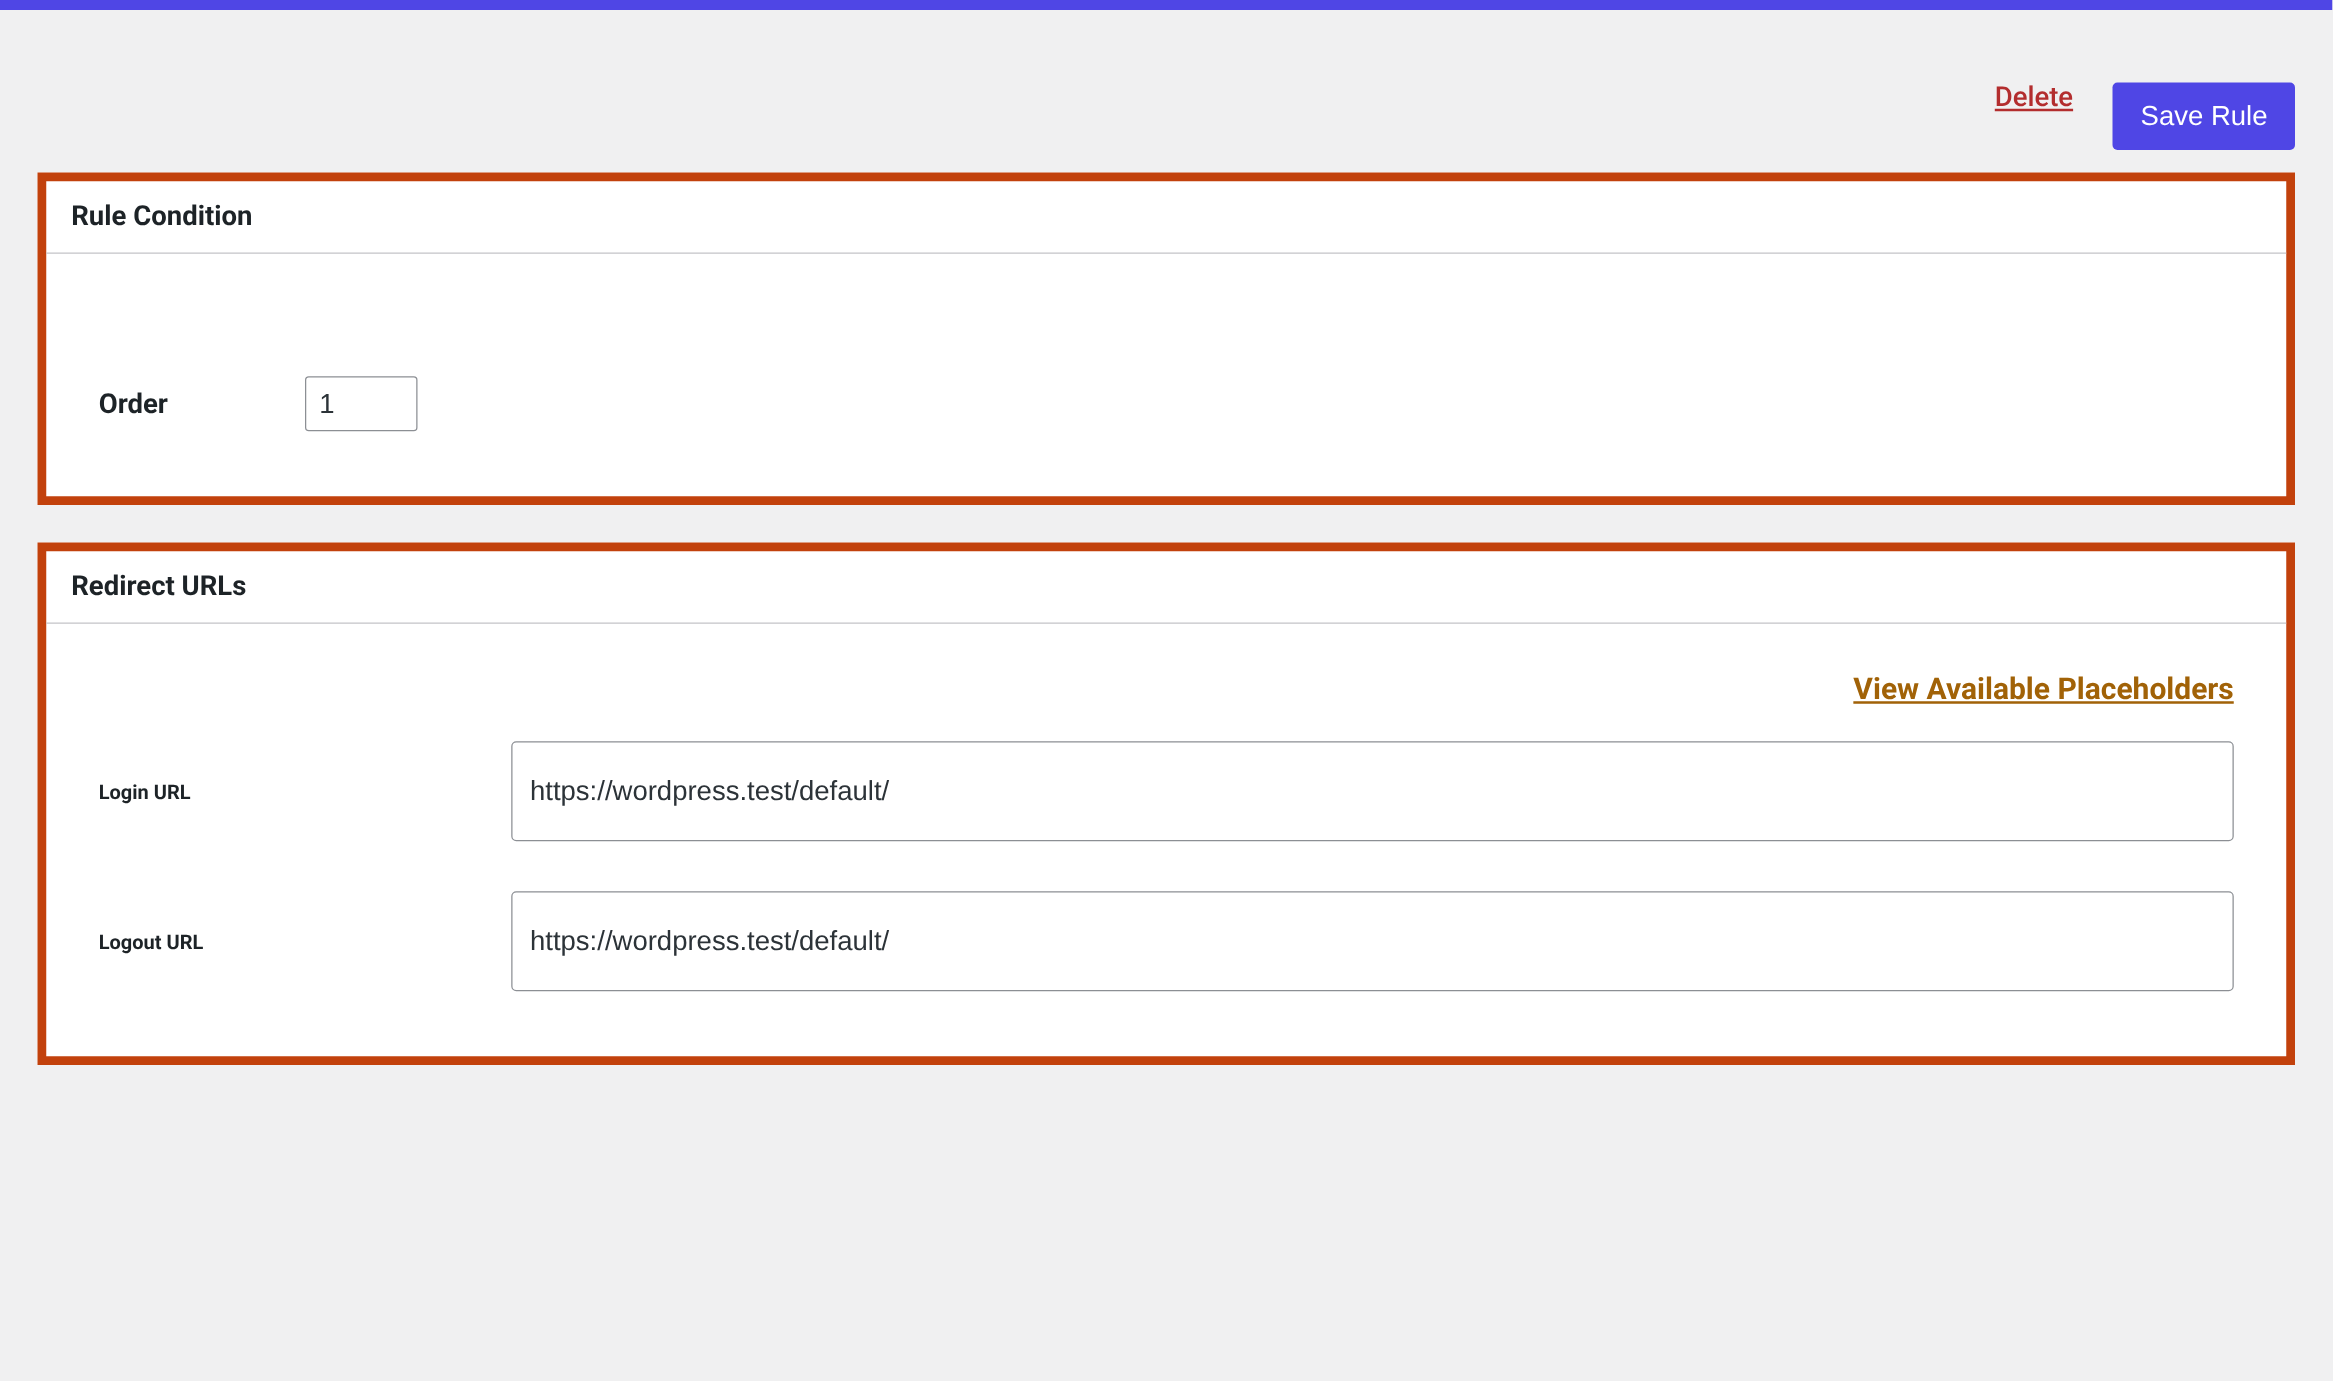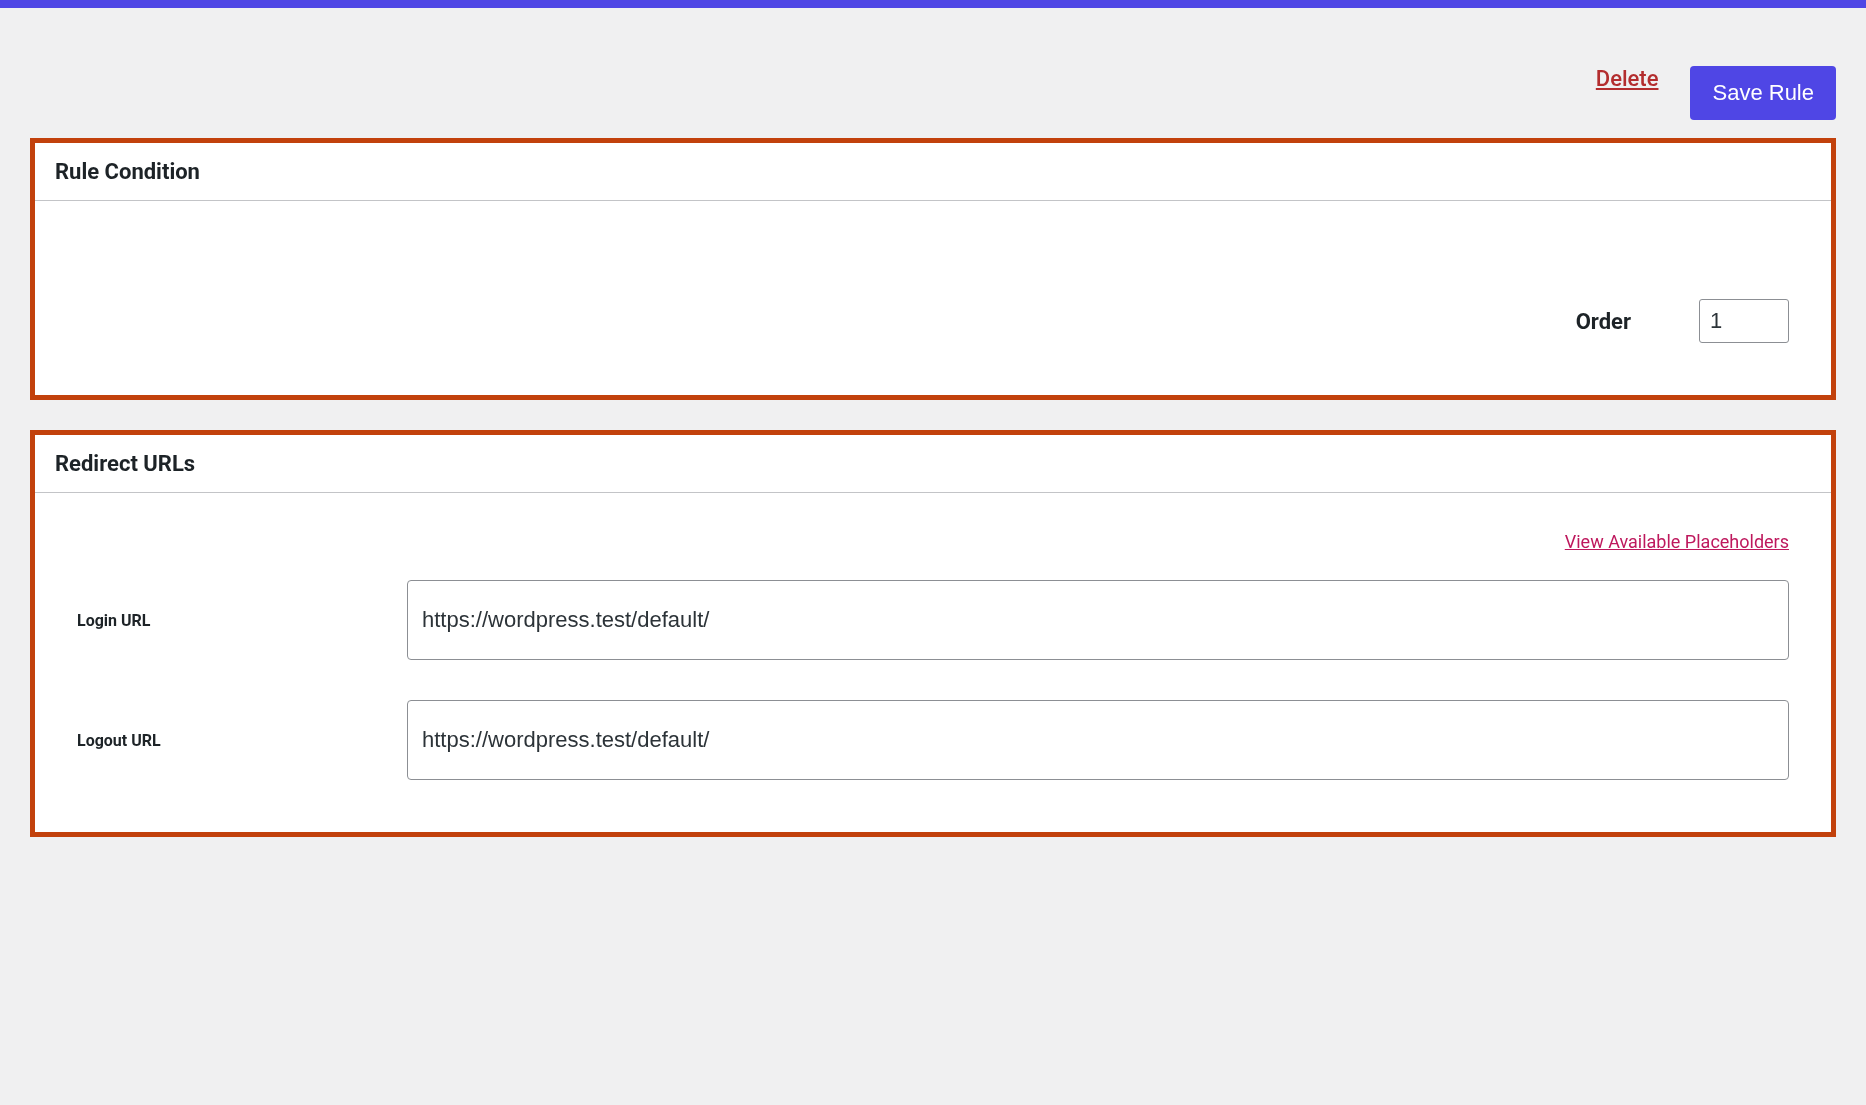--- a/index.html
+++ b/index.html
@@ -19,45 +19,45 @@
     border:2px solid #4f46e5; color:#3a3ae0; background:#fff;
     padding:6px 14px; font-size:20px; font-weight:600; border-radius:3px;
     cursor:pointer; line-height:1.2;
   }
   .actions { display:flex; justify-content:flex-end; align-items:flex-start; gap:32px; margin-top:32px; margin-bottom:18px; }
   .delete-link { color:#b32d2e; font-size:22px; text-decoration:underline; font-weight:500; cursor:pointer; }
   .save-btn {
     background:#4f46e5; color:#fff; border:none; border-radius:4px;
     font-size:22px; font-weight:500; padding:14px 22px; cursor:pointer;
   }
-  .panel { border:5px solid #c2410c; background:#fff; margin-bottom:30px; }
+  .panel { border:7px solid #c2410c; background:#fff; margin-bottom:30px; }
   .panel-header {
     border-bottom:1px solid #c3c4c7; padding:16px 20px;
     font-size:22px; font-weight:700;
   }
   .panel-body { padding:38px 42px 52px 42px; }
   .condition-row { display:flex; gap:10px; }
   .select-wrap { position:relative; flex:1; }
   .select-wrap select {
     width:100%; appearance:none; -webkit-appearance:none;
     border:1px solid #8c8f94; border-radius:4px; background:#fff;
     font-size:22px; padding:10px 44px 10px 14px; color:#2c3338;
   }
   .select-caret {
     position:absolute; right:14px; top:50%; transform:translateY(-50%);
     pointer-events:none; color:#555;
   }
-  .order-row { display:flex; align-items:center; gap:68px; margin-top:60px;justify-content:flex-end; }
+  .order-row { display:flex; align-items:center; gap:110px; margin-top:60px; }
   .label { font-size:22px; font-weight:700; }
   .order-input {
     width:90px; border:1px solid #8c8f94; border-radius:3px;
     font-size:22px; padding:8px 10px; background:#fff; color:#2c3338;
   }
   .placeholders-row { display:flex; justify-content:flex-end; margin-bottom:28px; }
-  .placeholders-link { color:#be185d; font-size:18px; text-decoration:underline; font-weight:400; cursor:pointer; }
+  .placeholders-link { color:#a16207; font-size:24px; text-decoration:underline; font-weight:700; cursor:pointer; }
   .url-row { display:flex; align-items:center; margin-bottom:40px; }
   .url-row:last-child { margin-bottom:0; }
   .url-label { width:330px; font-size:16px; font-weight:700; }
   .url-input {
     flex:1; border:1px solid #8c8f94; border-radius:4px; background:#fff;
     font-size:22px; padding:26px 14px; color:#2c3338;
   }
 </style>
 </head>
 <body>

